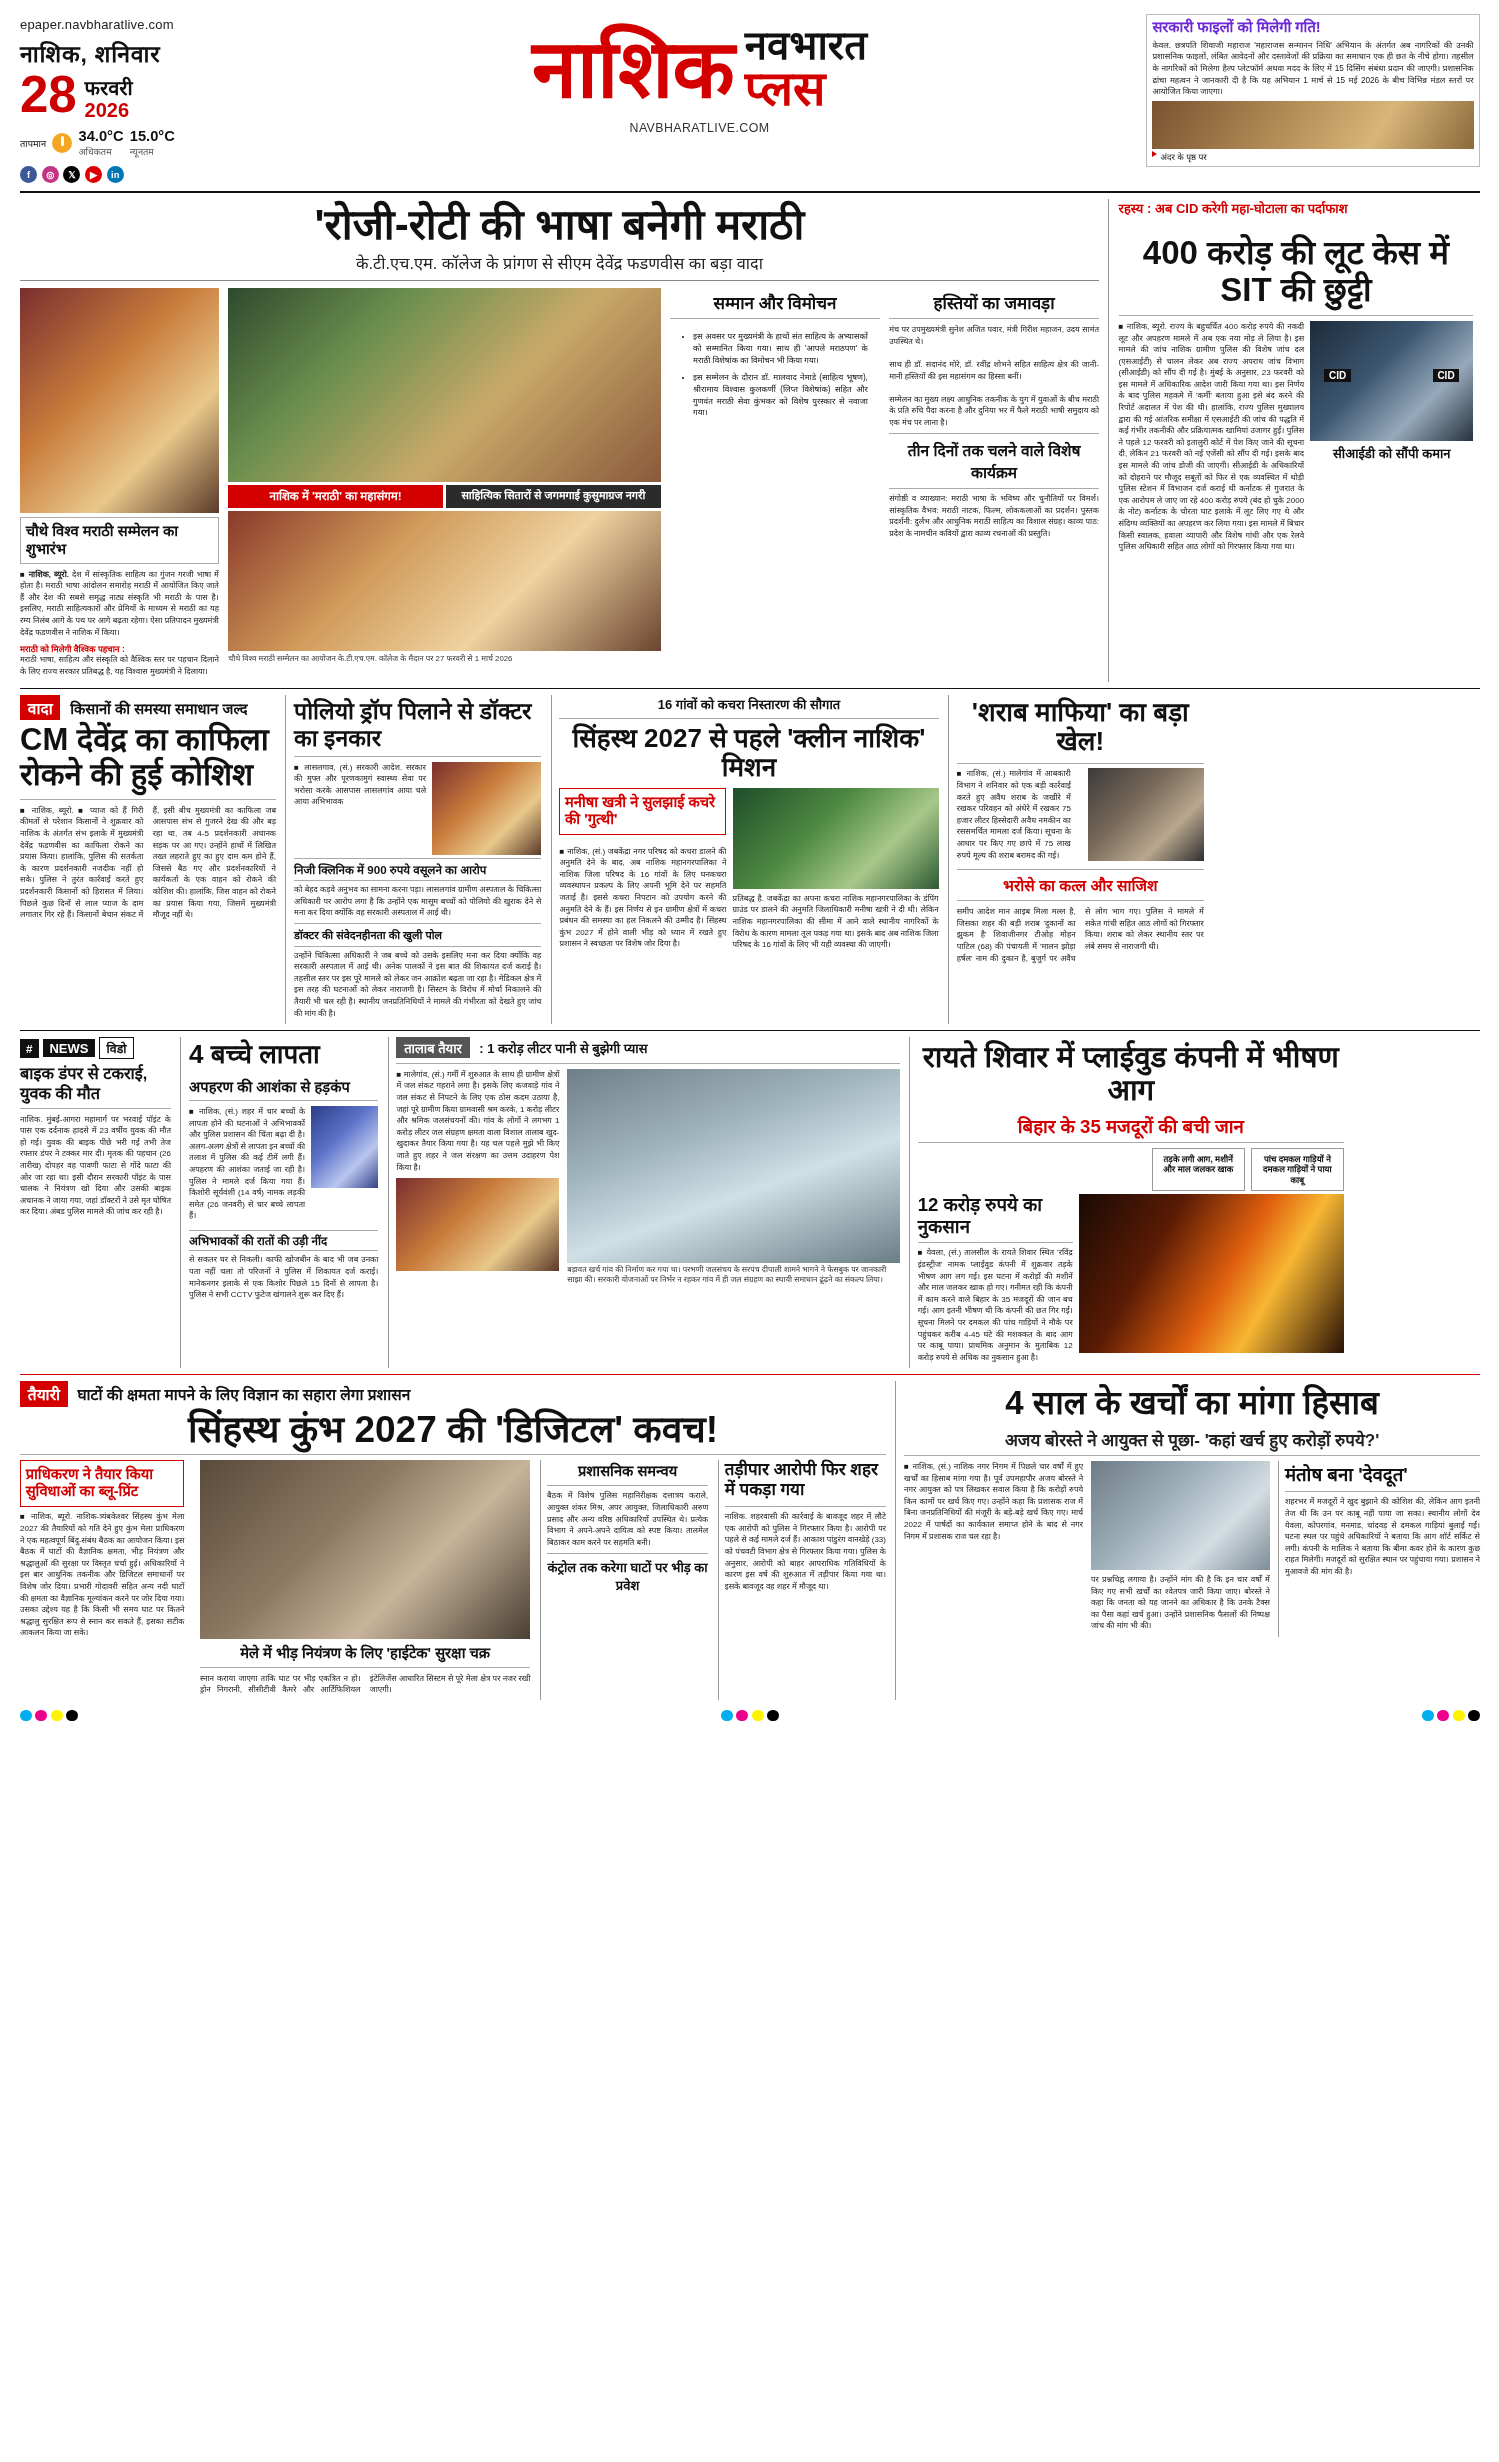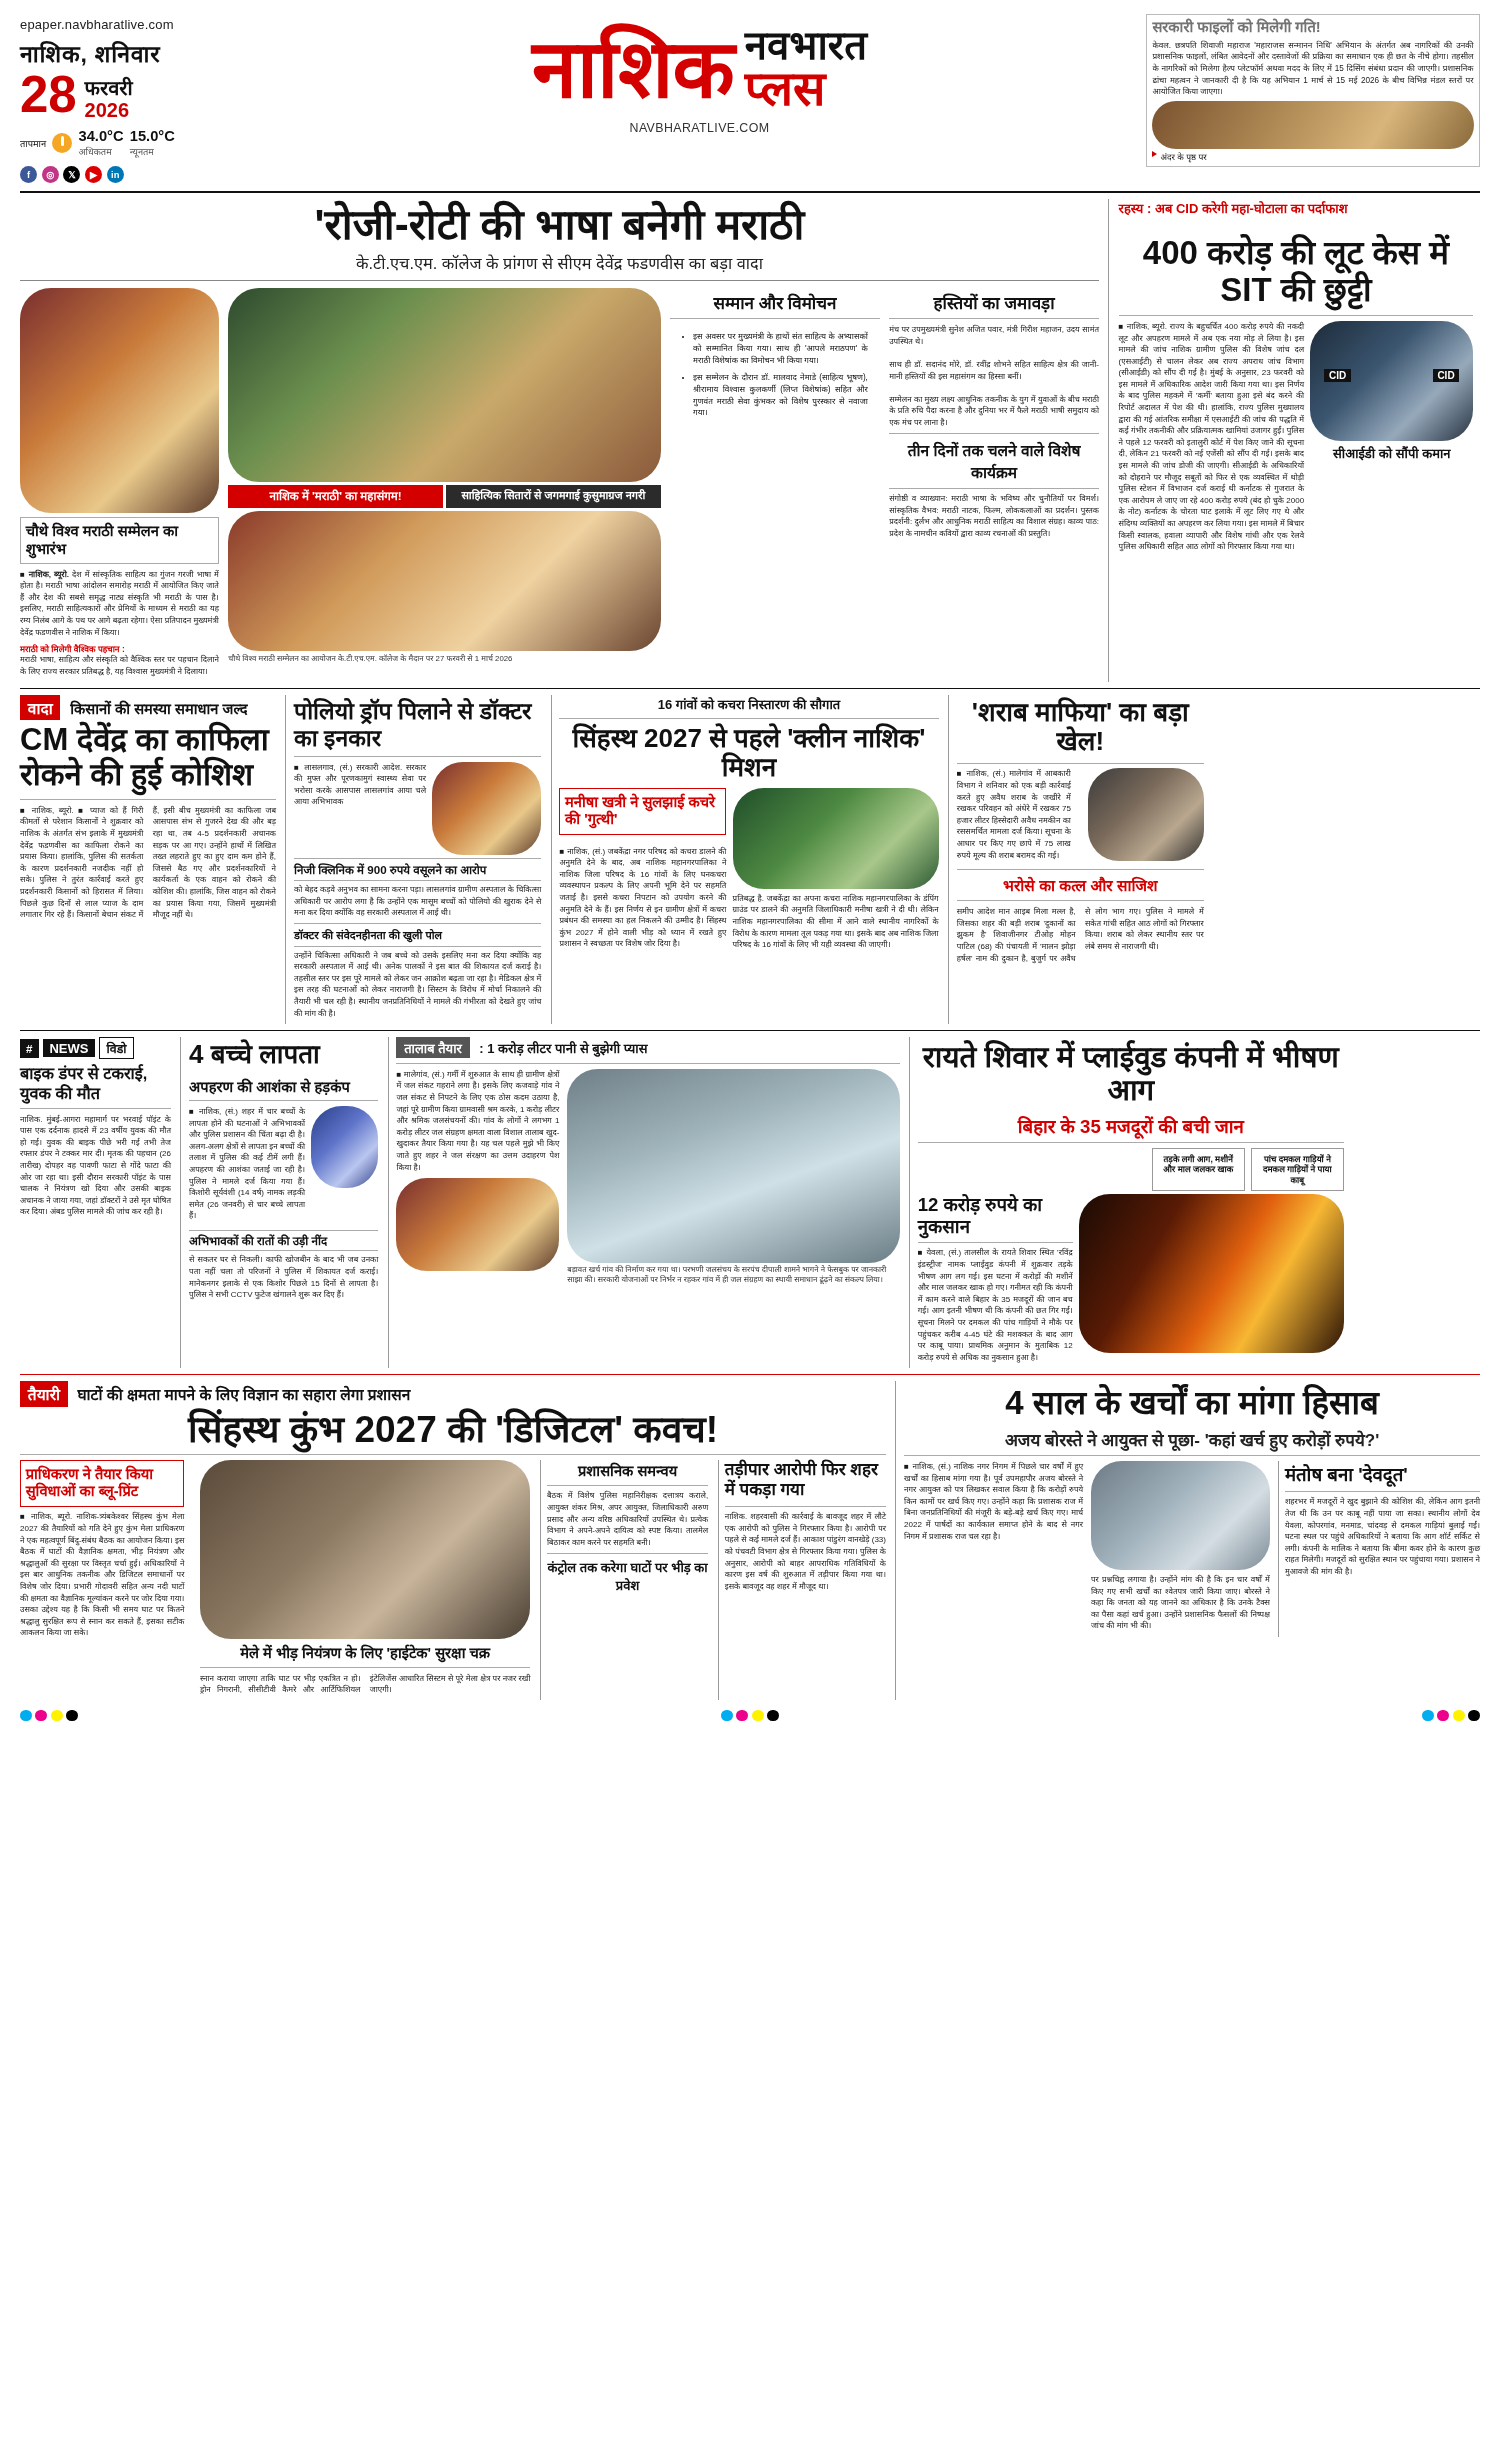--- a/index.html
+++ b/index.html
@@ -34,21 +34,21 @@
 
   .mh-center { flex:1; text-align:center; padding-top:11px; }
   .logo-row { display:flex; align-items:center; justify-content:center; gap:11px; }
   .logo-main { font-size:81px; font-weight:bold; color:#d40000; line-height:.95; letter-spacing:-0.8px; }
   .logo-sub { text-align:left; }
   .logo-sub .l1 { font-size:40px; font-weight:bold; color:#111; line-height:1; }
   .logo-sub .l2 { font-size:48px; font-weight:bold; color:#d40000; line-height:1; }
   .mh-site { font-size:12.4px; color:#333; margin-top:7.8px; letter-spacing:0.4px; }
 
   .mh-right { width:334px; border:0.8px solid #bbb; padding:3.9px 5.4px; }
-  .mh-right h4 { margin:0 0 3.1px; font-size:14.7px; color:#737373; font-weight:bold; }
+  .mh-right h4 { margin:0 0 3.1px; font-size:14.7px; color:#6d28d9; font-weight:bold; }
   .mh-right .txt { font-size:8.2px; line-height:1.42; color:#222; text-align:justify; }
   .mh-right .photo { width:100%; height:48px; margin-top:3.1px;
      background:linear-gradient(120deg,#7a5230,#b08b55 40%,#d8b57a 70%,#8a6a3b); }
   .mh-more { font-size:8.5px; margin-top:2.3px; display:flex; align-items:flex-start; gap:3.1px; }
   .tri { width:0;height:0;border-left:5.4px solid #c00;border-top:3.9px solid transparent;border-bottom:3.9px solid transparent;}
 
   .rule { border-top:2.3px solid #111; margin:7.8px 0 0; }
   .rule2 { border-top:0.8px solid #888; margin:3.1px 0 6.2px; }
 
   
@@ -64,21 +64,21 @@
 
   h2 { font-size:31px; font-weight:bold; line-height:1.12; margin:3.1px 0 6.2px; }
   h3 { font-size:23px; font-weight:bold; line-height:1.15; margin:3.1px 0 4.7px; }
   h4 { font-size:17px; font-weight:bold; line-height:1.2; margin:2.3px 0 3.9px; }
   .kicker { font-size:13px; font-weight:bold; color:#d40000; margin-bottom:18px; }
 
   p.body { font-size:8.5px; line-height:1.5; text-align:justify; margin:0 0 4.7px; color:#1a1a1a; }
   p.body.sm { font-size:8px; line-height:1.45; }
   .dateline { font-weight:bold; }
 
-  .photo { background:#ccc; width:100%;border-radius:31px; }
+  .photo { background:#ccc; width:100%; }
   .ph-grad1 { background:linear-gradient(135deg,#2e4a2e,#6b8f4e 30%,#c9a96a 60%,#8a5a3b); }
   .ph-grad2 { background:linear-gradient(135deg,#7a2f2f,#c97b3b 40%,#e8c88a 70%,#5b3a2a); }
   .ph-grad4 { background:linear-gradient(135deg,#3b3b3b,#7a6a5a 40%,#b9a78f 70%,#2f2f2f); }
   .ph-fire { background:linear-gradient(120deg,#1a0a04,#5a1b05 30%,#e0600e 55%,#f7b733 70%,#2a1205); }
   .ph-water { background:linear-gradient(160deg,#6f7f87,#9fb3bb 35%,#cfe0e6 60%,#6b7d85); }
   .ph-office { background:linear-gradient(135deg,#5a4a3a,#8d7a63 40%,#c7b49a 65%,#4a3f33); }
   .ph-people { background:linear-gradient(135deg,#8a3a2a,#d09a5a 35%,#efd2a0 65%,#6a4530); }
   .ph-police { background:linear-gradient(135deg,#1d2b3a,#3b5670 40%,#96a9bb 70%,#26323f); }
   .ph-green { background:linear-gradient(135deg,#1f4d2a,#4e8a42 40%,#a8c88a 70%,#2d5a33); }
   .ph-bldg { background:linear-gradient(135deg,#6d7b86,#9fb0bb 40%,#d4dde2 70%,#7d8c97); }

